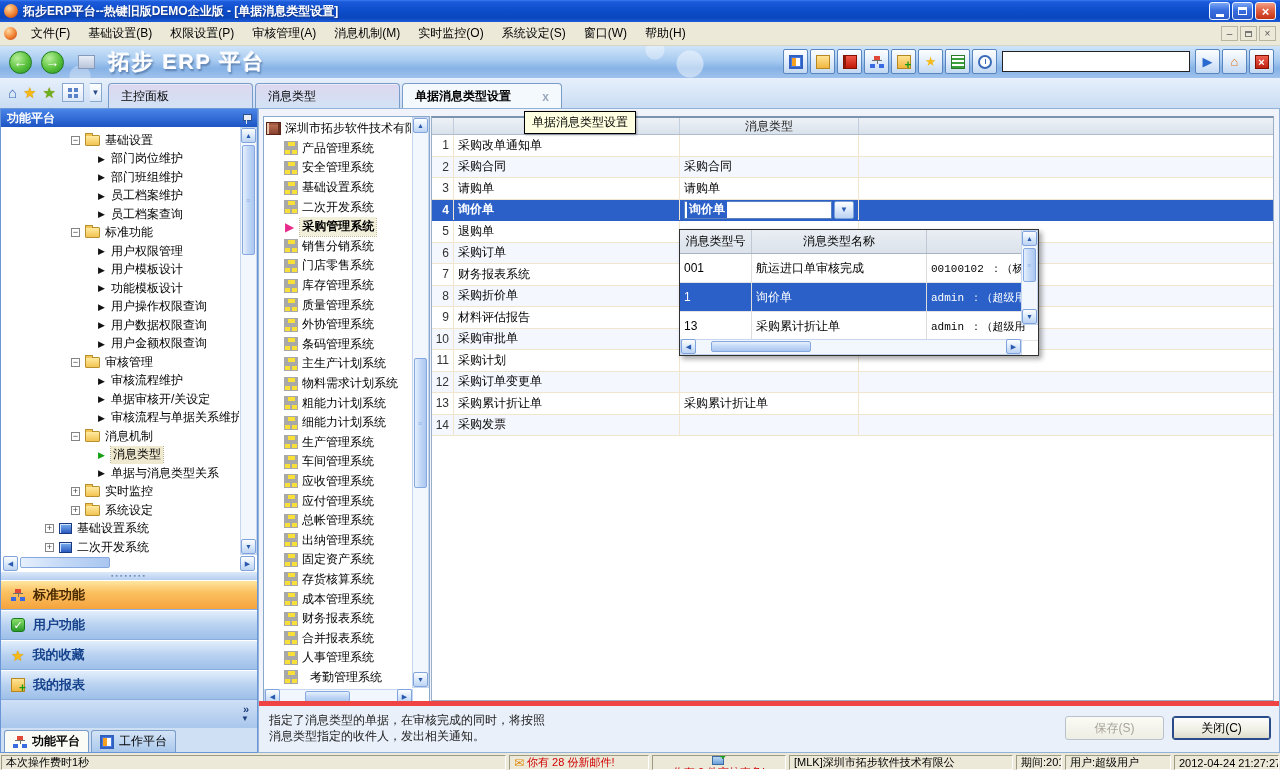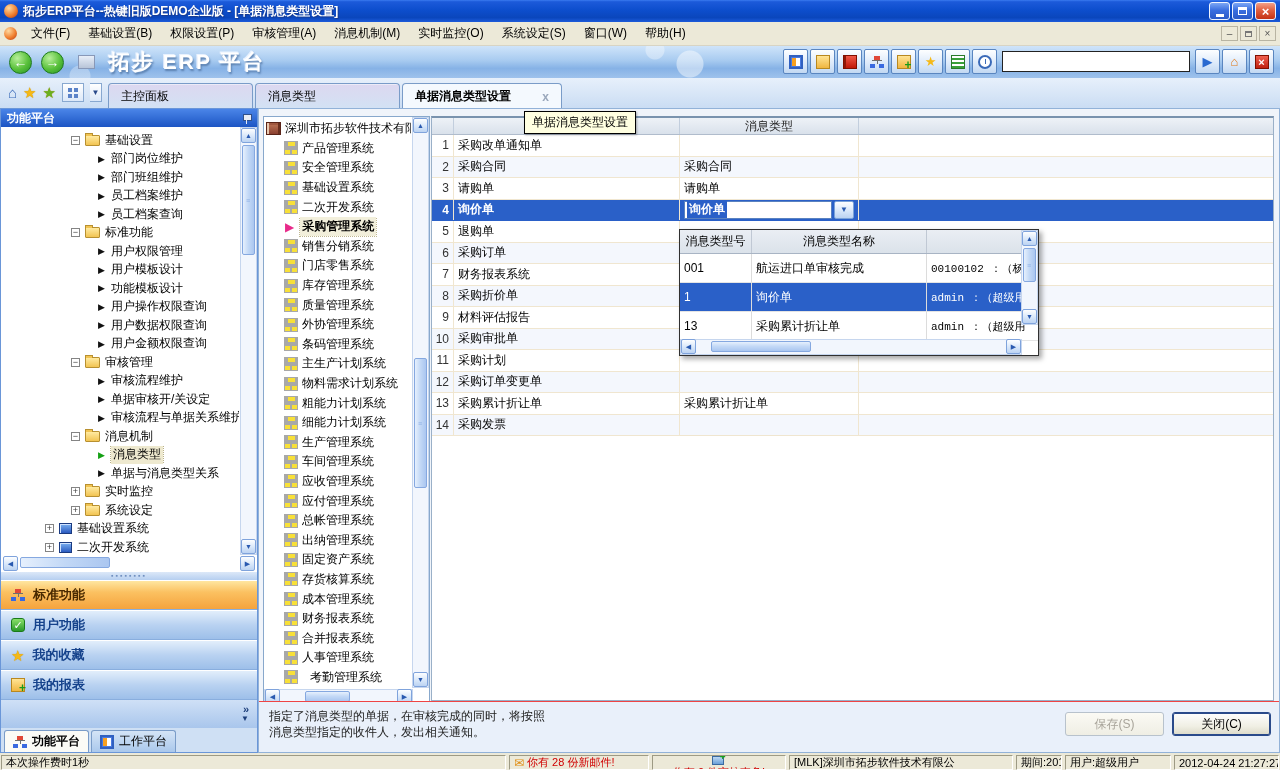--- a/index.html
+++ b/index.html
@@ -214,21 +214,21 @@
   .pc3{font-family:"Liberation Mono","DejaVu Sans Mono",monospace;font-size:11px;}
   #popup-vscroll{position:absolute;right:0;top:0;width:17px;height:95px;}
   #popup-hscroll{position:absolute;left:0;bottom:0;right:16px;height:16px;}
 
   
   #tooltip{position:absolute;left:265px;top:2px;background:#ffffe1;border:1px solid #000;
     padding:2px 7px;white-space:nowrap;box-shadow:1px 1px 2px rgba(0,0,0,.3);}
 
   
   #footer{position:absolute;left:0;right:0;top:592px;bottom:0;background:#e9f0fa;
-    border-top:1px solid #ef4444;padding:6px 10px;}
+    border-top:5px solid #ef4444;padding:6px 10px;}
   #footer-note{line-height:16px;color:#222;}
   #footer-btns{position:absolute;right:8px;top:10px;display:flex;gap:8px;}
   .xp-btn{width:99px;height:24px;border:1px solid #7a96b8;border-radius:3px;
     background:linear-gradient(180deg,#fefefe,#f0efe4 60%,#dcdac8);
     display:flex;align-items:center;justify-content:center;}
   .xp-btn.disabled{color:#a8a49a;border-color:#b8c2cc;background:linear-gradient(180deg,#fbfaf4,#efeee4);}
   .xp-btn.default{box-shadow:0 0 0 1px #2a4a8a inset;border-color:#2a4a8a;}
 
   
   #statusbar{position:absolute;left:0;top:755px;width:1280px;height:15px;background:#ece9d8;

